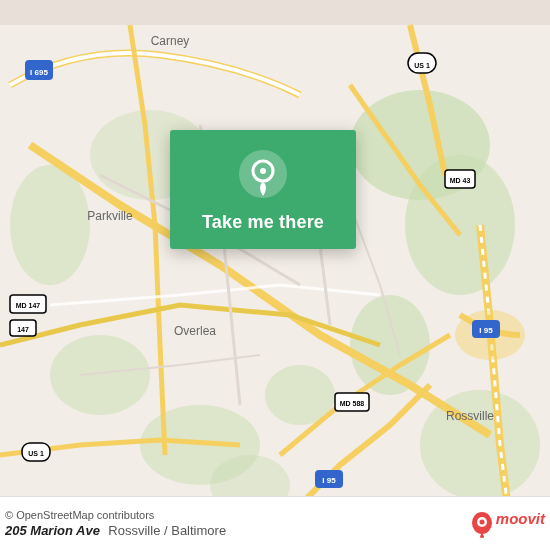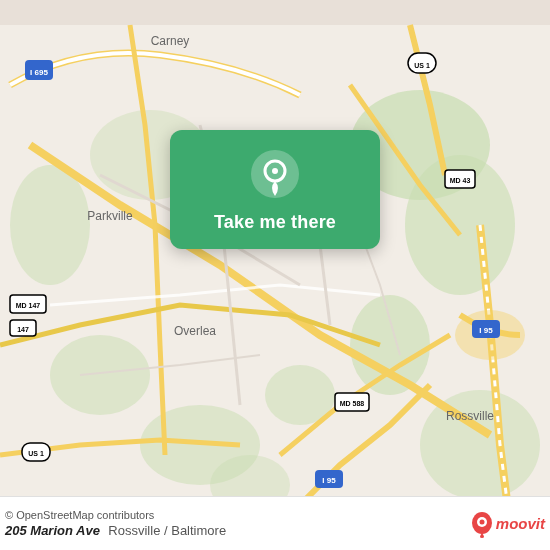--- a/index.html
+++ b/index.html
@@ -24,23 +24,23 @@
       inset: 0;
       width: 100%;
       height: 100%;
     }
 
     
     .location-card {
       position: absolute;
       top: 130px;
       left: 170px;
-      width: 210px;
+      width: 186px;
       background: #3daa6e;
-      border-radius: 12px;
+      border-radius: 3px;
       display: flex;
       flex-direction: column;
       align-items: center;
       padding: 18px 20px 16px 20px;
       box-shadow: 0 4px 16px rgba(0,0,0,0.25);
       z-index: 10;
     }
 
     .location-pin-icon {
       width: 52px;
@@ -82,21 +82,21 @@
 
     .bottom-address {
       font-size: 13px;
       font-weight: 600;
       color: #222;
       font-style: italic;
     }
 
     .moovit-logo {
       display: flex;
-      align-items: center;
+      align-items: flex-start;
     }
 
     .moovit-pin {
       width: 28px;
       height: 28px;
     }
 
     .moovit-text {
       font-size: 15px;
       font-weight: 700;

